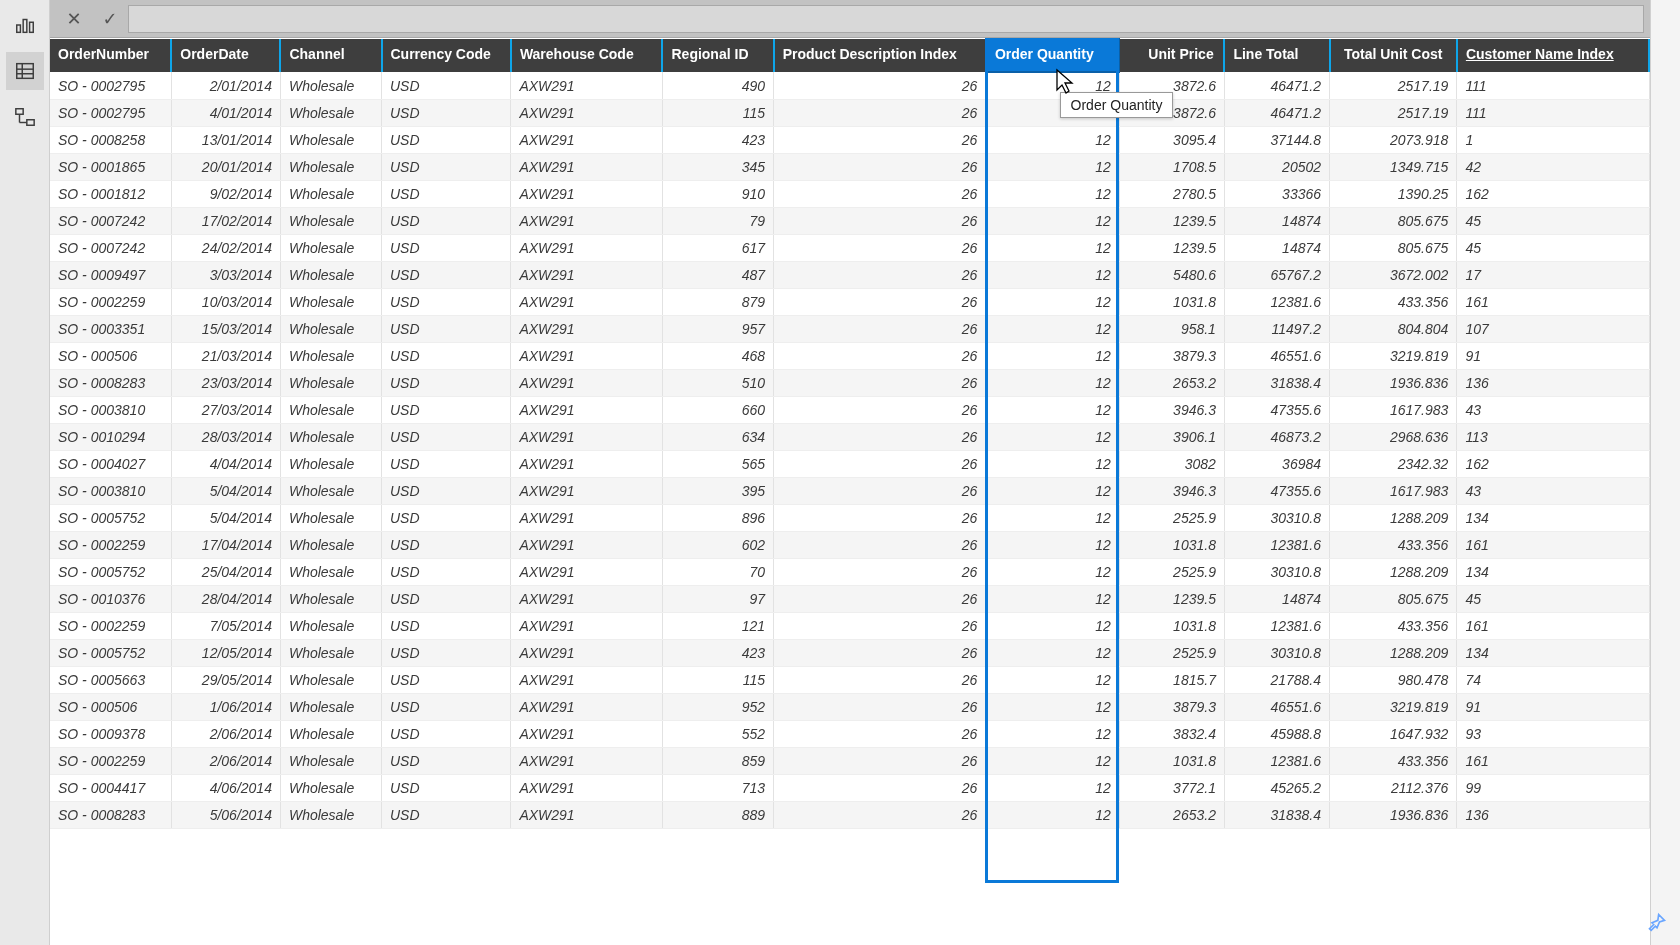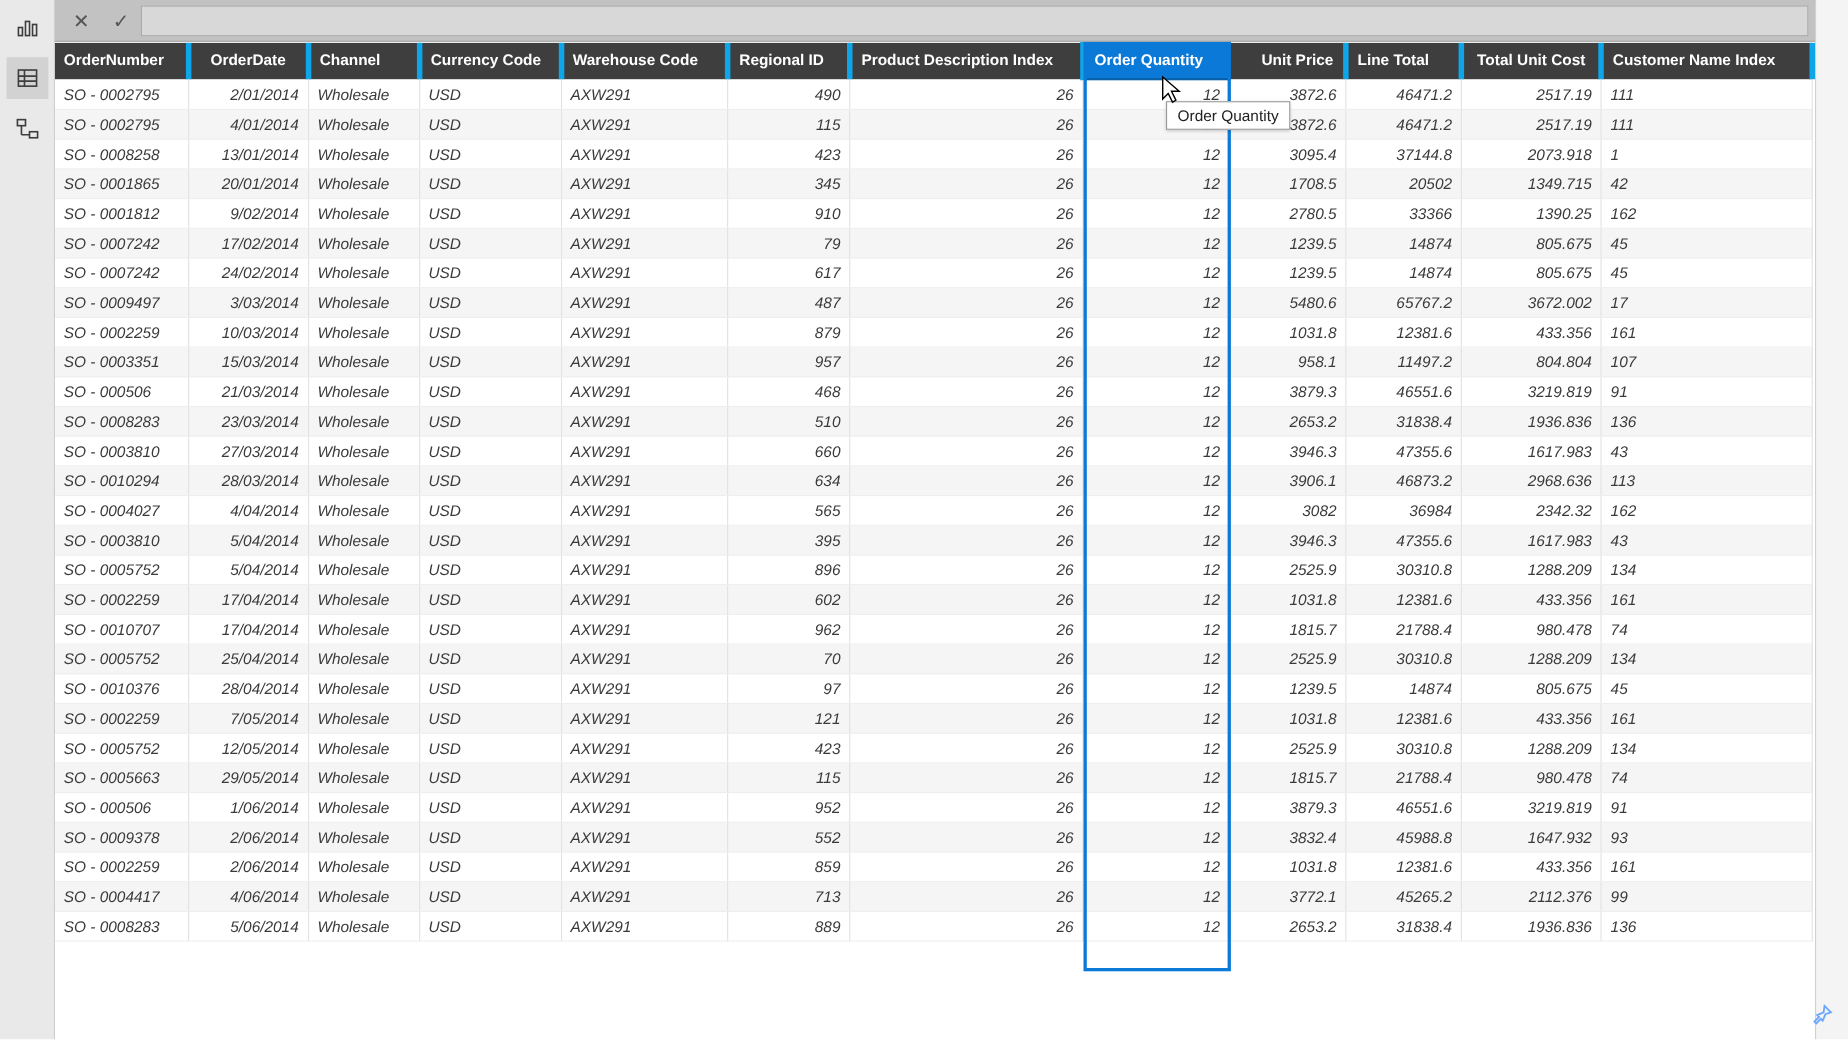--- a/index.html
+++ b/index.html
@@ -54,21 +54,21 @@
   padding:0 6px;
 }
 .grid-wrap { position:relative; flex:1; overflow:hidden; }
 table.grid { border-collapse:collapse; width:100%; }
 .grid th {
   background:#3e3e3e;
   color:#fff;
   font-weight:600;
   text-align:left;
   padding:6px 8px 9px 8px;
-  border-right:5px solid #0ea5e9;
+  border-right:2px solid #0ea5e9;
   white-space:nowrap;
   font-size:14px;
 }
 .grid th.selcol {
   background:#0a79d8;
   border:2px solid #0a60a8;
 }
 .col-sel-outline {
   position:absolute;
   border:3px solid #0a79d8;
@@ -153,31 +153,31 @@
         <span>✓</span>
       </div>
       <div class="fx-input"></div>
     </div>
 
     <div class="grid-wrap">
       <table class="grid" id="grid">
         <thead>
             <tr id="hdr">
               <th style="width: 120px;">OrderNumber</th>
-              <th style="width: 108px; text-align: center;">OrderDate</th>
+              <th style="width: 108px;">OrderDate</th>
               <th style="width: 100px;">Channel</th>
               <th style="width: 128px;">Currency Code</th>
               <th style="width: 150px;">Warehouse Code</th>
               <th style="width: 110px;">Regional ID</th>
               <th style="width: 210px;">Product Description Index</th>
               <th class="selcol" style="width: 132px;">Order Quantity</th>
               <th style="width: 104px; padding-left: 28px;">Unit Price</th>
               <th style="width: 104px;">Line Total</th>
               <th style="width: 126px; text-align: center;">Total Unit Cost</th>
-              <th style="width: 190px;">Customer Name Index</th>
+              <th style="width: 190px; text-decoration: underline;">Customer Name Index</th>
             </tr>
           </thead>
         <tbody id="body">
             <tr>
               <td>SO - 0002795</td>
               <td class="num">2/01/2014</td>
               <td>Wholesale</td>
               <td>USD</td>
               <td>AXW291</td>
               <td class="num">490</td>
@@ -418,34 +418,20 @@
               <td>Wholesale</td>
               <td>USD</td>
               <td>AXW291</td>
               <td class="num">602</td>
               <td class="num">26</td>
               <td class="num">12</td>
               <td class="num">1031.8</td>
               <td class="num">12381.6</td>
               <td class="num">433.356</td>
               <td>161</td>
-            </tr>
-            <tr>
-              <td>SO - 0010707</td>
-              <td class="num">17/04/2014</td>
-              <td>Wholesale</td>
-              <td>USD</td>
-              <td>AXW291</td>
-              <td class="num">962</td>
-              <td class="num">26</td>
-              <td class="num">12</td>
-              <td class="num">1815.7</td>
-              <td class="num">21788.4</td>
-              <td class="num">980.478</td>
-              <td>74</td>
             </tr>
             <tr>
               <td>SO - 0005752</td>
               <td class="num">25/04/2014</td>
               <td>Wholesale</td>
               <td>USD</td>
               <td>AXW291</td>
               <td class="num">70</td>
               <td class="num">26</td>
               <td class="num">12</td>

